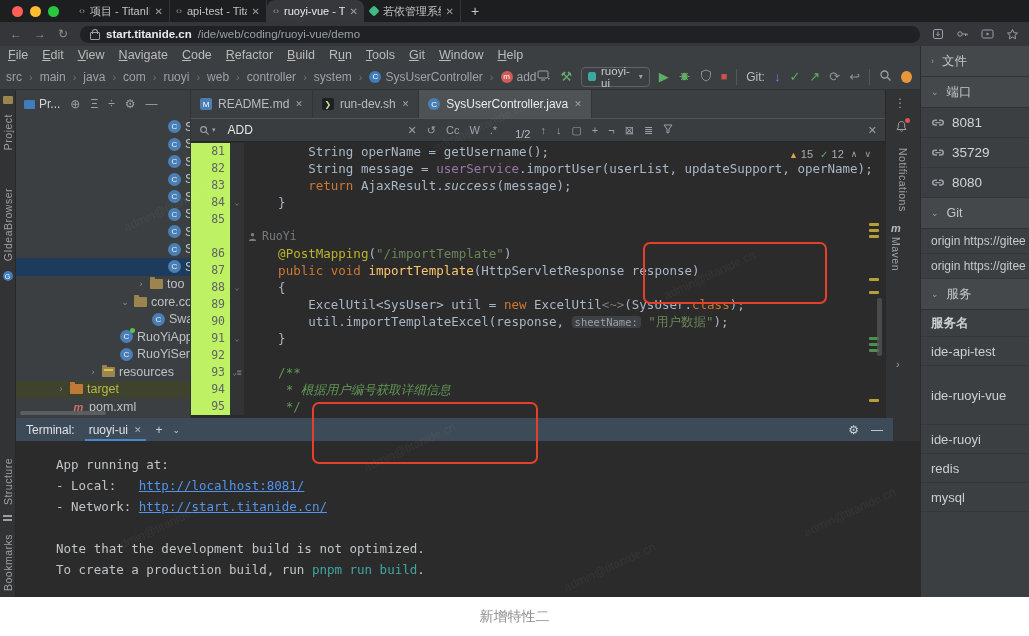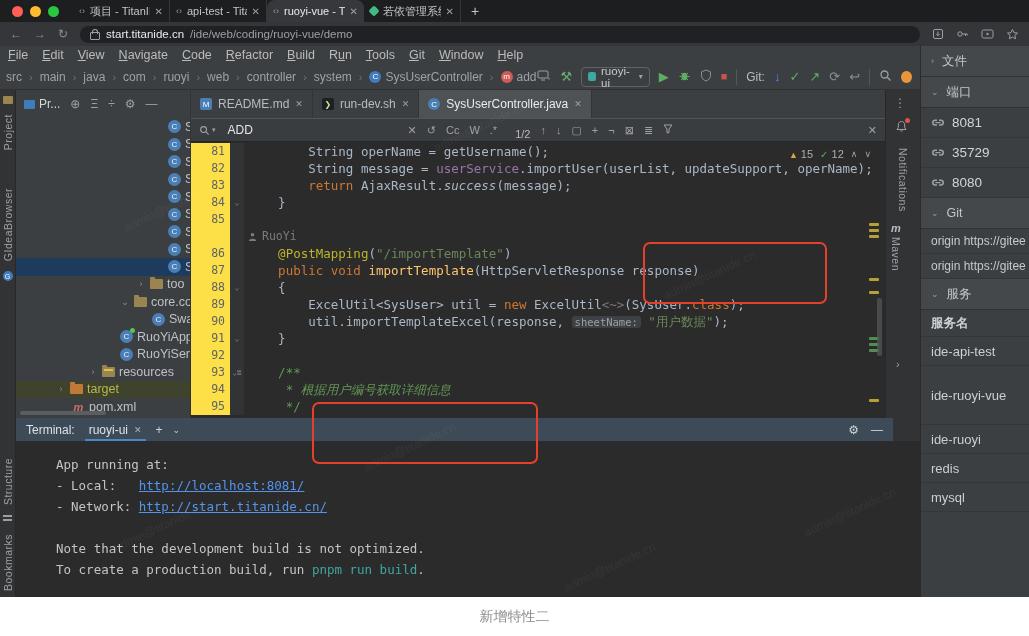--- a/index.html
+++ b/index.html
@@ -18,21 +18,21 @@
   .btab .ttl{flex:1;white-space:nowrap;overflow:hidden;}
   .btab .cls{color:#9aa0a6;font-size:10px;}
   .fav{font-size:9px;color:#9aa0a6;}
   .fav.vue{width:8px;height:8px;background:#42b983;border-radius:2px;transform:rotate(45deg);}
   .newtab{color:#c3c5c7;font-size:14px;margin-left:10px;}
   .addrbar{position:absolute;left:0;top:22px;width:1029px;height:24px;background:#35363a;display:flex;align-items:center;padding:0 10px;box-sizing:border-box;}
   .navic{color:#8d9094;font-size:12px;margin-right:12px;}
   .urlpill{flex:0 0 auto;width:820px;height:17px;background:#1f2124;border-radius:9px;display:flex;align-items:center;padding:0 10px;gap:6px;}
   .lock{width:8px;height:6px;border:1px solid #9aa0a6;border-radius:1px;position:relative;margin-top:3px;}
   .lock:before{content:"";position:absolute;top:-4px;left:1px;width:4px;height:4px;border:1px solid #9aa0a6;border-bottom:none;border-radius:3px 3px 0 0;}
-  .urlhost{color:#e8eaed;font-size:11.5px;font-weight:normal;}
+  .urlhost{color:#e8eaed;font-size:11.5px;font-weight:bold;}
   .urlpath{color:#9aa0a6;font-size:11.5px;}
   .addr-right{margin-left:auto;display:flex;gap:12px;align-items:center;}
   .addr-right svg{display:block}
 
   
   .menubar{position:absolute;left:0;top:46px;width:920px;height:18px;background:#3c3f41;display:flex;align-items:center;gap:14px;padding-left:8px;box-sizing:border-box;color:#bbbbbb;font-size:12.5px;}
   .menubar span{white-space:nowrap}
   .mn{text-decoration:underline;}
   .crumbbar{position:absolute;left:0;top:64px;width:920px;height:26px;background:#3c3f41;border-bottom:1px solid #2f3133;display:flex;align-items:center;padding:0 6px;box-sizing:border-box;font-size:12px;color:#9da2a8;}
   .crumb{display:flex;align-items:center;gap:4px;white-space:nowrap;}
@@ -88,21 +88,21 @@
   .ti.jc{background:#4a7fb5;border-radius:50%;}
   .findbar{height:24px;background:#3a3d40;border-top:1px solid #515558;border-bottom:1px solid #242628;display:flex;align-items:center;gap:10px;padding:0 8px;color:#84888c;font-size:11px;box-sizing:border-box;}
   .fquery{color:#e3e5e8;font-size:12px;margin-left:2px;min-width:170px;}
   .fopt{color:#9da0a4;}
   .fcount{color:#b6b9bd;margin-left:8px;margin-top:8px;}
   .fico{font-size:11px;color:#9da0a4;}
   .fclose{margin-left:auto;font-size:11px;color:#9da0a4;}
   .magwrap{display:flex;align-items:center;gap:2px;color:#9da0a4;}
   .code{position:absolute;left:0;top:53px;right:0;bottom:0;font-family:"DejaVu Sans Mono","Liberation Mono",monospace;font-size:12.5px;line-height:17px;}
   .cl{display:flex;height:17px;white-space:pre;}
-  .gut{flex:0 0 34px;text-align:right;color:#606366;background:#fde047;padding-right:5px;font-size:11.5px;}
+  .gut{flex:0 0 34px;text-align:right;color:#606366;background:#bef264;padding-right:5px;font-size:11.5px;}
   .fold{flex:0 0 14px;background:#313335;color:#7b7f83;font-size:8px;text-align:center;line-height:17px;}
   .ct{padding-left:4px;color:#a9b7c6;}
   .sK{color:#cc7832;} .sS{color:#6a8759;} .sA{color:#bbb529;} .sC{color:#629755;}
   .sCI{color:#629755;font-style:italic;} .sF{color:#9876aa;} .sM{color:#ffc66d;}
   .sG{color:#787878;} .sSI{font-style:italic;color:#a9b7c6;}
   .sI{background:#3d4145;color:#9aa0a6;border-radius:3px;padding:0 3px;font-size:10.5px;}
   .author{display:flex;align-items:center;gap:5px;color:#787c80;font-size:11.5px;font-style:normal;}
   .person{width:9px;height:9px;fill:#787c80;}
   .inspect{position:absolute;right:14px;top:58px;display:flex;align-items:center;gap:7px;font-size:11px;color:#a8adb2;background:transparent;}
   .wtri{color:#d6a93c;font-size:9px;} .gchk{color:#5fad65;font-size:10px;}

